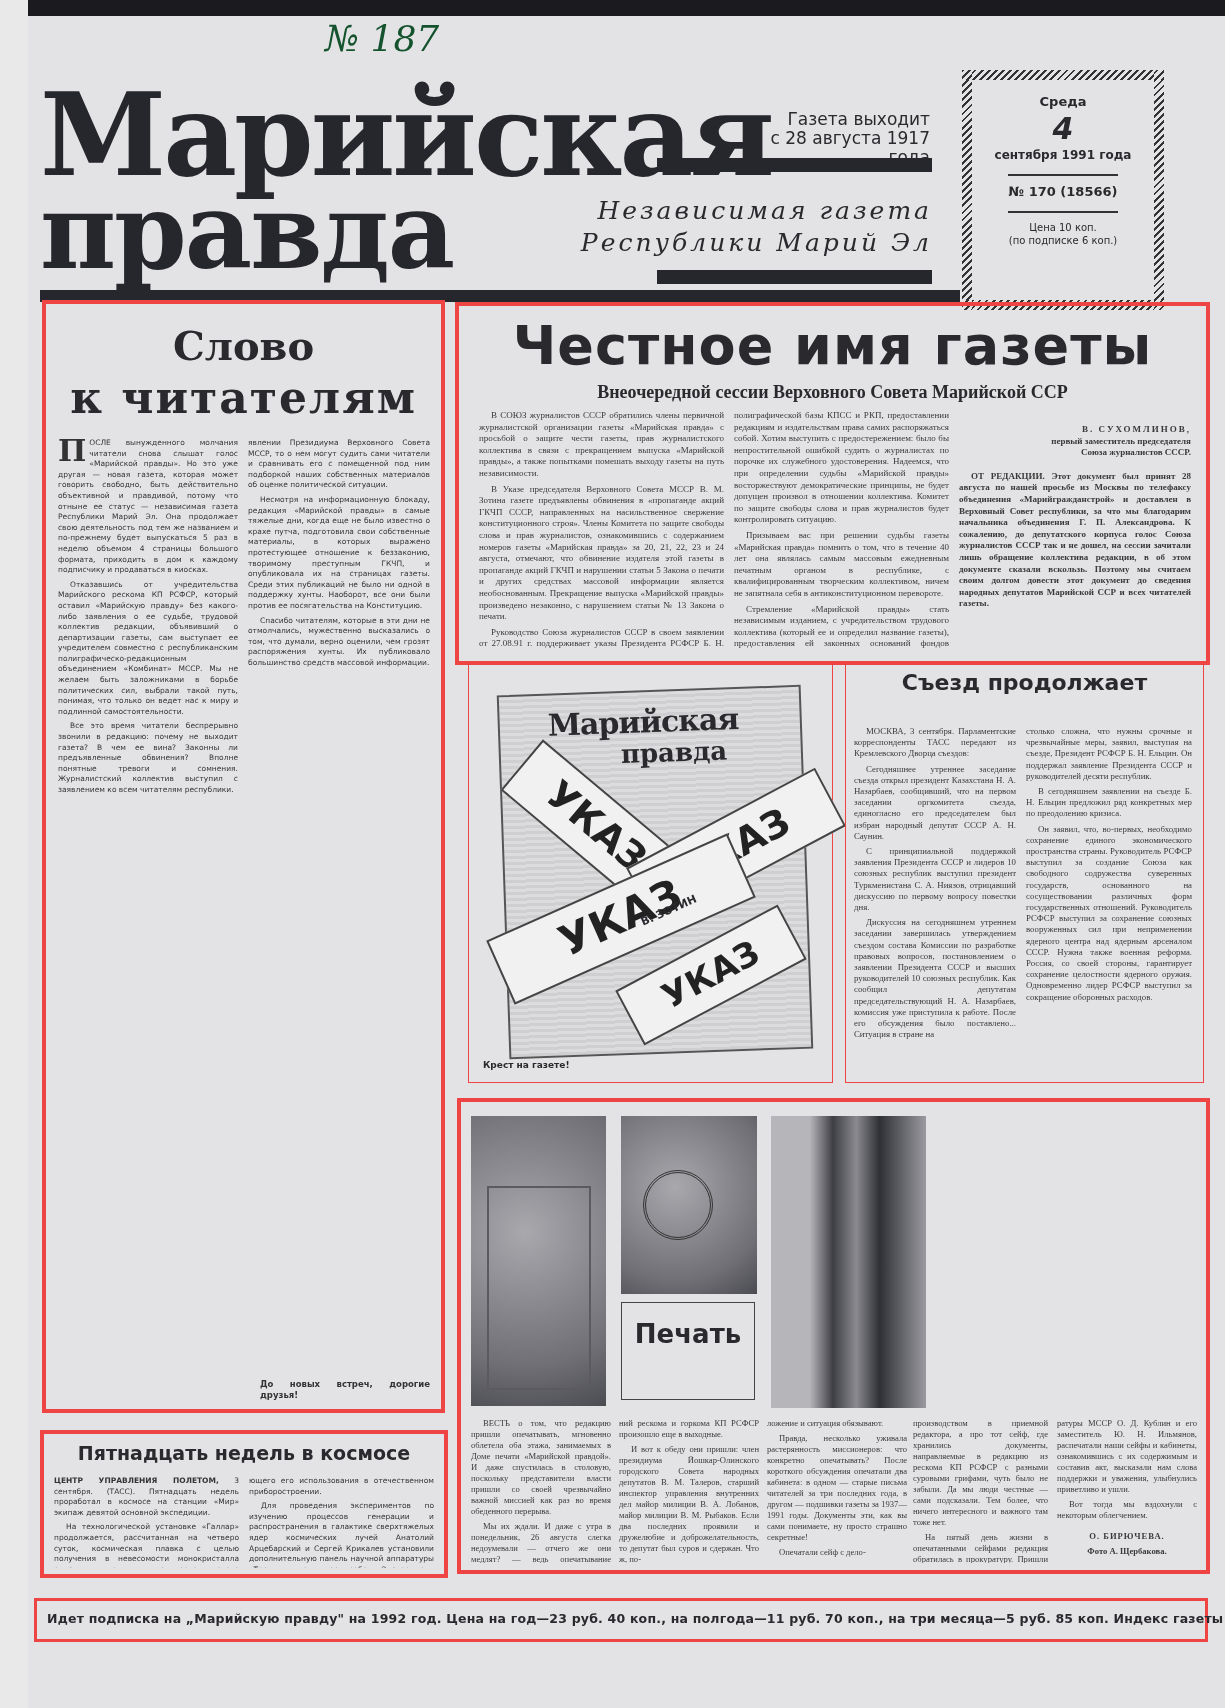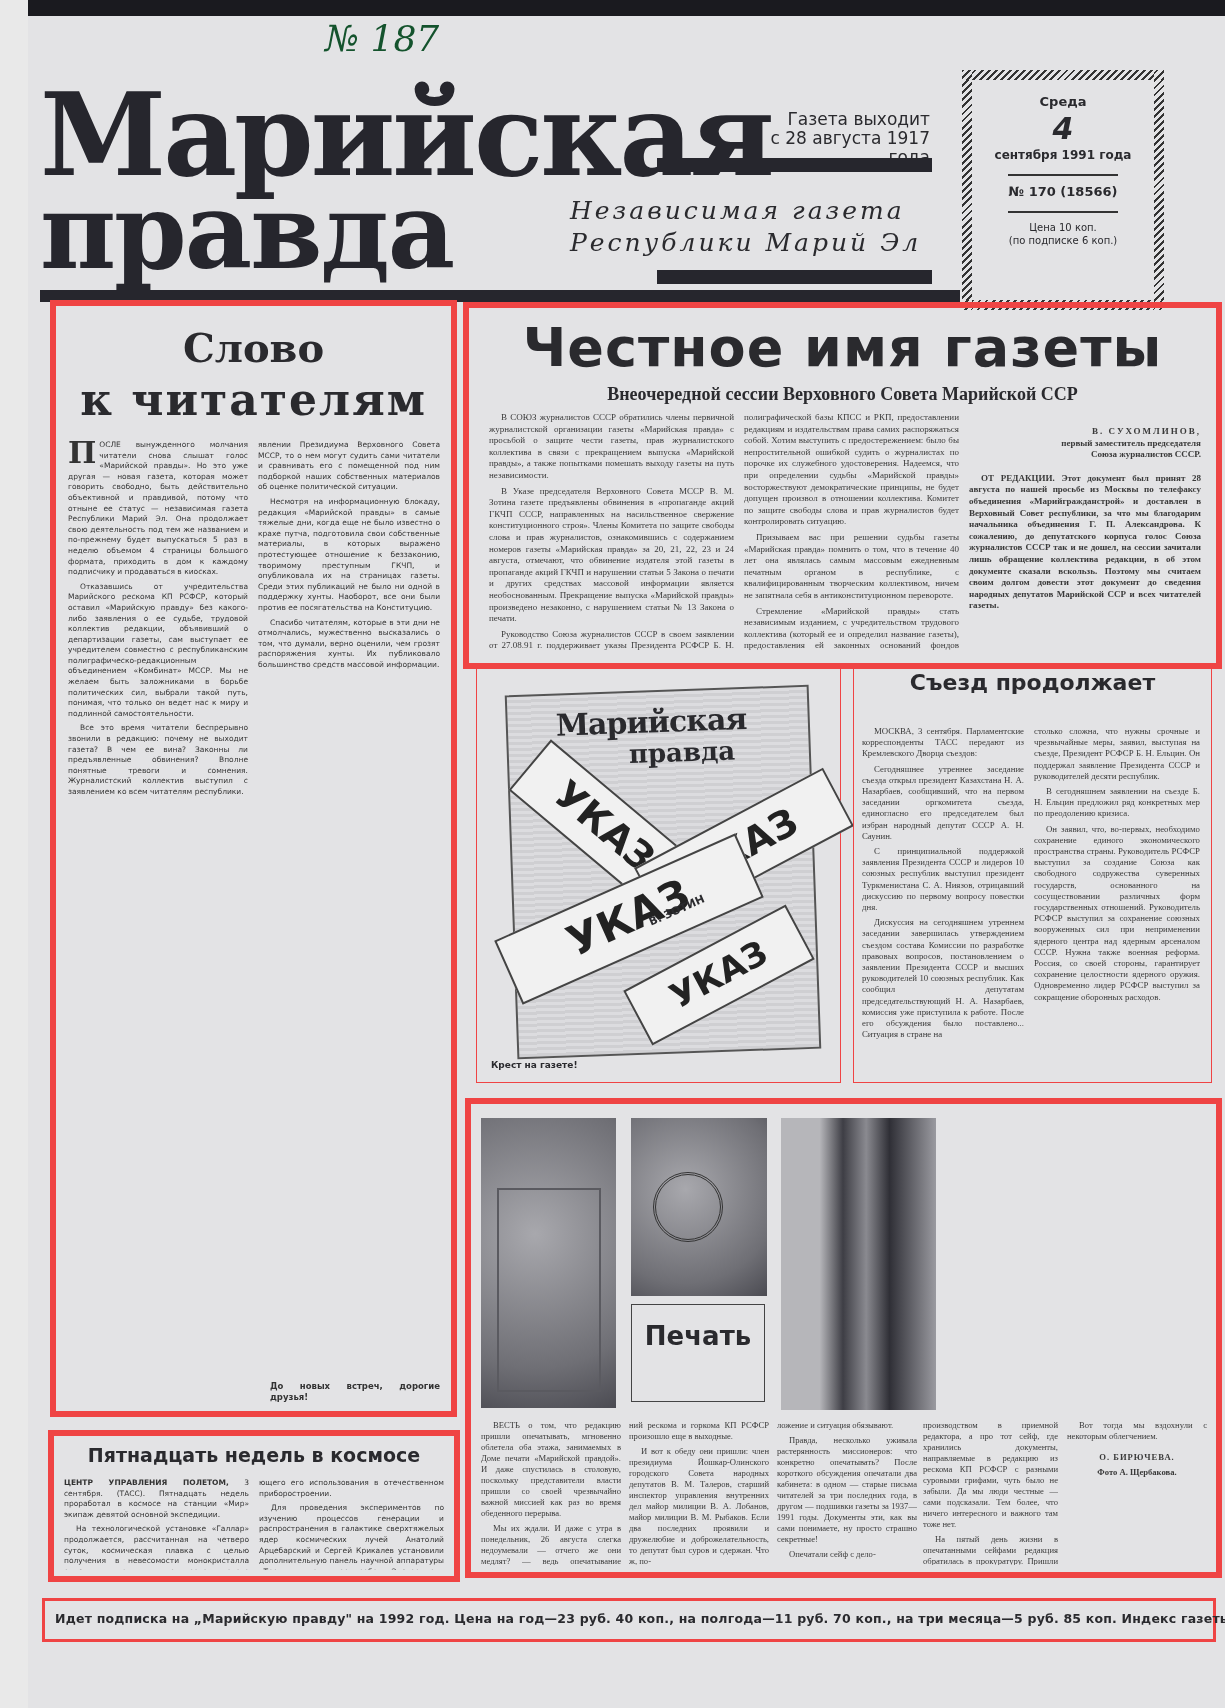--- a/index.html
+++ b/index.html
@@ -4,32 +4,32 @@
 <style>
   html,body{margin:0;padding:0;}
   body{width:1225px;height:1708px;background:#e9e9e9;position:relative;overflow:hidden;font-family:"Liberation Serif",serif;color:#2a2a2e;}
   .sheet{position:absolute;left:28px;top:0;width:1197px;height:1708px;background:#e3e3e5;}
   .topbar{position:absolute;left:28px;top:0;width:1197px;height:16px;background:#1a1a1f;}
   .handwrite{position:absolute;left:325px;top:18px;font-family:"DejaVu Serif",serif;font-style:italic;font-size:36px;color:#14532d;}
   .masthead1{position:absolute;left:40px;top:78px;font-family:"DejaVu Serif",serif;font-weight:bold;font-size:114px;letter-spacing:-3px;line-height:1;color:#26262d;}
   .masthead2{position:absolute;left:40px;top:180px;font-family:"DejaVu Serif",serif;font-weight:bold;font-size:104px;letter-spacing:-2px;line-height:1;color:#26262d;}
   .since{position:absolute;left:740px;top:110px;width:190px;text-align:right;font-family:"DejaVu Sans",sans-serif;font-size:17px;line-height:19px;}
   .bar1{position:absolute;left:657px;top:158px;width:275px;height:14px;background:#26262d;}
-  .indep{position:absolute;left:570px;top:195px;width:362px;text-align:left;font-family:"DejaVu Serif",serif;font-style:italic;font-size:25px;line-height:32px;letter-spacing:3px;}
+  .indep{position:absolute;left:570px;top:195px;width:362px;text-align:right;font-family:"DejaVu Serif",serif;font-style:italic;font-size:25px;line-height:32px;letter-spacing:3px;}
   .bar2{position:absolute;left:657px;top:270px;width:275px;height:14px;background:#26262d;}
   .datebox{position:absolute;left:962px;top:70px;width:182px;height:220px;border:10px solid transparent;background:repeating-linear-gradient(135deg,#333 0 2px,#e3e3e5 2px 5px);}
   .datebox .inner{position:absolute;inset:0;background:#e3e3e5;text-align:center;font-family:"DejaVu Sans",sans-serif;}
   .db-day{font-weight:bold;font-size:13px;margin-top:14px;}
   .db-num{font-weight:bold;font-style:italic;font-size:30px;margin-top:2px;}
   .db-month{font-weight:bold;font-size:12px;margin-top:2px;}
   .db-rule{width:110px;height:2px;background:#333;margin:12px auto 8px;}
   .db-issue{font-weight:bold;font-size:13px;}
   .db-price{font-size:10px;line-height:13px;}
   .hrule{position:absolute;left:40px;top:290px;width:920px;height:12px;background:#26262d;}
-  .box{position:absolute;border:6px solid #ef4444;margin-left:8px;}
+  .box{position:absolute;border:4px solid #ef4444;}
   .col-text{font-family:"DejaVu Sans",sans-serif;font-size:7.5px;line-height:10.6px;color:#333;text-align:justify;}
   .serif-text{font-family:"Liberation Serif",serif;font-size:9px;line-height:11.6px;color:#3a3a3a;text-align:justify;}
   .h-slovo{position:absolute;left:0;width:100%;text-align:center;font-family:"DejaVu Serif",serif;font-weight:bold;}
   .h-chestnoe{position:absolute;left:0;width:100%;text-align:center;font-family:"DejaVu Sans",sans-serif;font-weight:bold;font-size:54px;letter-spacing:1px;}
   .photo{position:absolute;background:radial-gradient(circle at 40% 40%,#a8a8ad,#6f6f75 70%,#4b4b52);}
   .drop{float:left;font-family:"DejaVu Serif",serif;font-size:30px;font-weight:bold;line-height:26px;margin-right:3px;}
   .p{text-indent:12px;margin:0 0 4px 0;}
   .signature{font-weight:bold;text-align:right;letter-spacing:2px;}
   .ukaz{position:absolute;background:#f1f1f1;border:2px solid #444;font-family:"DejaVu Sans",sans-serif;font-weight:bold;color:#222;text-align:center;}
 </style>
@@ -162,20 +162,21 @@
   <div class="serif-text" style="position:absolute;left:306px;top:316px;width:140px;height:145px;overflow:hidden;font-size:8.6px;line-height:11px;">
     <p style="margin:0 0 4px 0;">ложение и ситуация обязывают.</p>
     <p class="p">Правда, несколько уживала растерянность миссионеров: что конкретно опечатывать? После короткого обсуждения опечатали два кабинета: в одном — старые письма читателей за три последних года, в другом — подшивки газеты за 1937—1991 годы. Документы эти, как вы сами понимаете, ну просто страшно секретные!</p>
     <p class="p">Опечатали сейф с дело-</p>
   </div>
   <div class="serif-text" style="position:absolute;left:452px;top:316px;width:135px;height:145px;overflow:hidden;font-size:8.6px;line-height:11px;">
     <p style="margin:0 0 4px 0;">производством в приемной редактора, а про тот сейф, где хранились документы, направляемые в редакцию из рескома КП РСФСР с разными суровыми грифами, чуть было не забыли. Да мы люди честные — сами подсказали. Тем более, что ничего интересного и важного там тоже нет.</p>
     <p class="p">На пятый день жизни в опечатанными сейфами редакция обратилась в прокуратуру. Пришли начальник следственного отдела проку-</p>
   </div>
   <div class="serif-text" style="position:absolute;left:596px;top:316px;width:140px;font-size:8.6px;line-height:11px;">
+    <p style="margin:0 0 4px 0;">ратуры МССР О. Д. Кублин и его заместитель Ю. Н. Ильмянов, распечатали наши сейфы и кабинеты, ознакомившись с их содержимым и составив акт, высказали нам слова поддержки и уважения, улыбнулись приветливо и ушли.</p>
     <p class="p">Вот тогда мы вздохнули с некоторым облегчением.</p>
     <div class="signature" style="text-align:center;margin-top:10px;letter-spacing:1px;">О. БИРЮЧЕВА.</div>
     <div style="text-align:center;font-weight:bold;margin-top:4px;">Фото А. Щербакова.</div>
   </div>
 </div>
 
 <div class="box" style="left:40px;top:1430px;width:400px;height:140px;">
   <div style="position:absolute;top:8px;left:0;width:100%;text-align:center;font-family:'DejaVu Sans',sans-serif;font-weight:bold;font-size:19px;">Пятнадцать недель в космосе</div>
   <div class="col-text" style="position:absolute;left:10px;top:42px;width:185px;height:92px;overflow:hidden;">
     <p style="margin:0 0 4px 0;">

